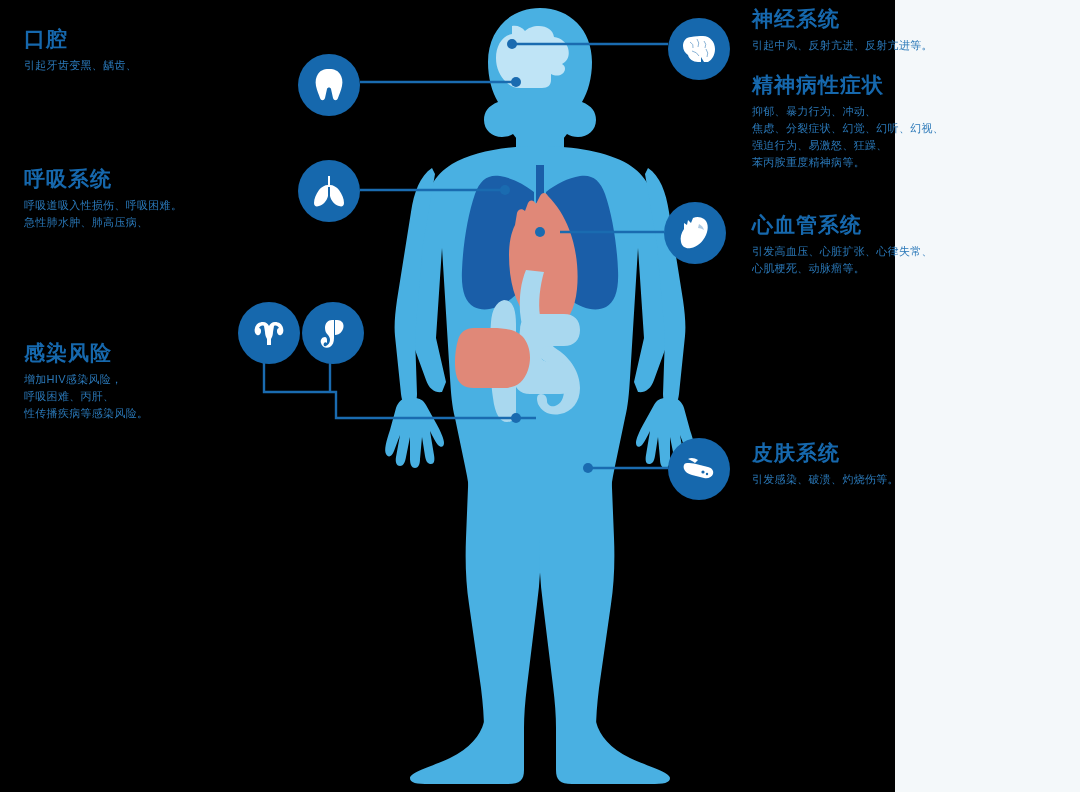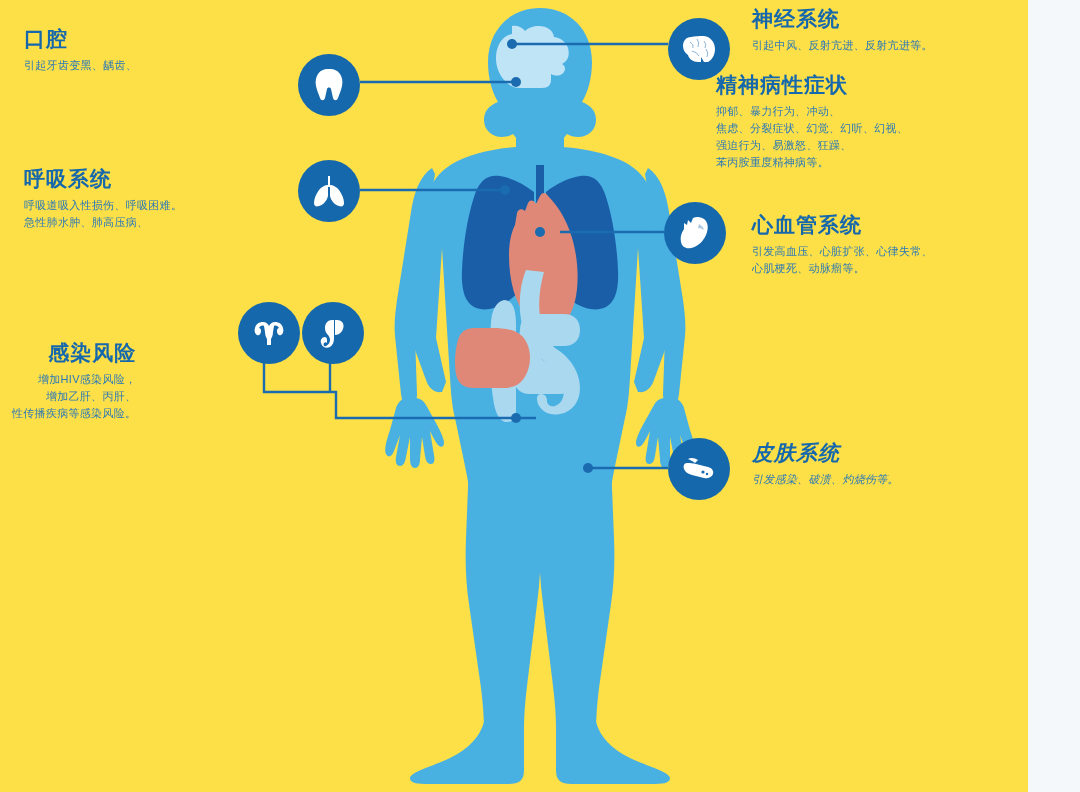--- a/index.html
+++ b/index.html
@@ -2,21 +2,21 @@
 <html><head>
 <meta charset="utf-8">
 <style>
   * { margin:0; padding:0; box-sizing:border-box; }
   html, body {
     width:1080px; height:792px;
     background:#f4f8fa;
     font-family:"Liberation Sans", sans-serif;
     overflow:hidden;
   }
-  #stage { position:relative; width:1028px; height:792px; background:#fde047; }
+  #stage { position:relative; width:895px; height:792px; background:#000000; }
 
   
   .block { position:absolute; }
   .block h3 {
     font-size:21px; font-weight:bold; color:#1668ad;
     letter-spacing:1px; line-height:1.25; white-space:nowrap;
   }
   .block .desc {
     font-size:11px; color:#2a78b8; line-height:1.55;
     letter-spacing:0.3px; margin-top:5px; white-space:nowrap;
@@ -168,54 +168,54 @@
   </div>
 
   <div class="block" style="left:24px; top:166px;">
     <h3>呼吸系统</h3>
     <div class="desc">
       <div>呼吸道吸入性损伤、呼吸困难。</div>
       <div>急性肺水肿、肺高压病、</div>
     </div>
   </div>
 
-  <div class="block" style="left:12px; top:340px;text-align:right;">
+  <div class="block" style="left:24px; top:340px;">
     <h3>感染风险</h3>
     <div class="desc">
       <div>增加HIV感染风险，</div>
-      <div>增加乙肝、丙肝、</div>
+      <div>呼吸困难、丙肝、</div>
       <div>性传播疾病等感染风险。</div>
     </div>
   </div>
 
   <div class="block tight" style="left:752px; top:6px;">
     <h3>神经系统</h3>
     <div class="desc">
       <div>引起中风、反射亢进、反射亢进等。</div>
     </div>
   </div>
 
-  <div class="block tight" style="left:716px; top:72px;">
+  <div class="block tight" style="left:752px; top:72px;">
     <h3>精神病性症状</h3>
     <div class="desc">
       <div>抑郁、暴力行为、冲动、</div>
       <div>焦虑、分裂症状、幻觉、幻听、幻视、</div>
       <div>强迫行为、易激怒、狂躁、</div>
       <div>苯丙胺重度精神病等。</div>
     </div>
   </div>
 
   <div class="block" style="left:752px; top:212px;">
     <h3>心血管系统</h3>
     <div class="desc">
       <div>引发高血压、心脏扩张、心律失常、</div>
       <div>心肌梗死、动脉瘤等。</div>
     </div>
   </div>
 
-  <div class="block" style="left:752px; top:440px;font-style:italic;">
+  <div class="block" style="left:752px; top:440px;">
     <h3>皮肤系统</h3>
     <div class="desc">
       <div>引发感染、破溃、灼烧伤等。</div>
     </div>
   </div>
 
 </div>
 
 </body></html>

